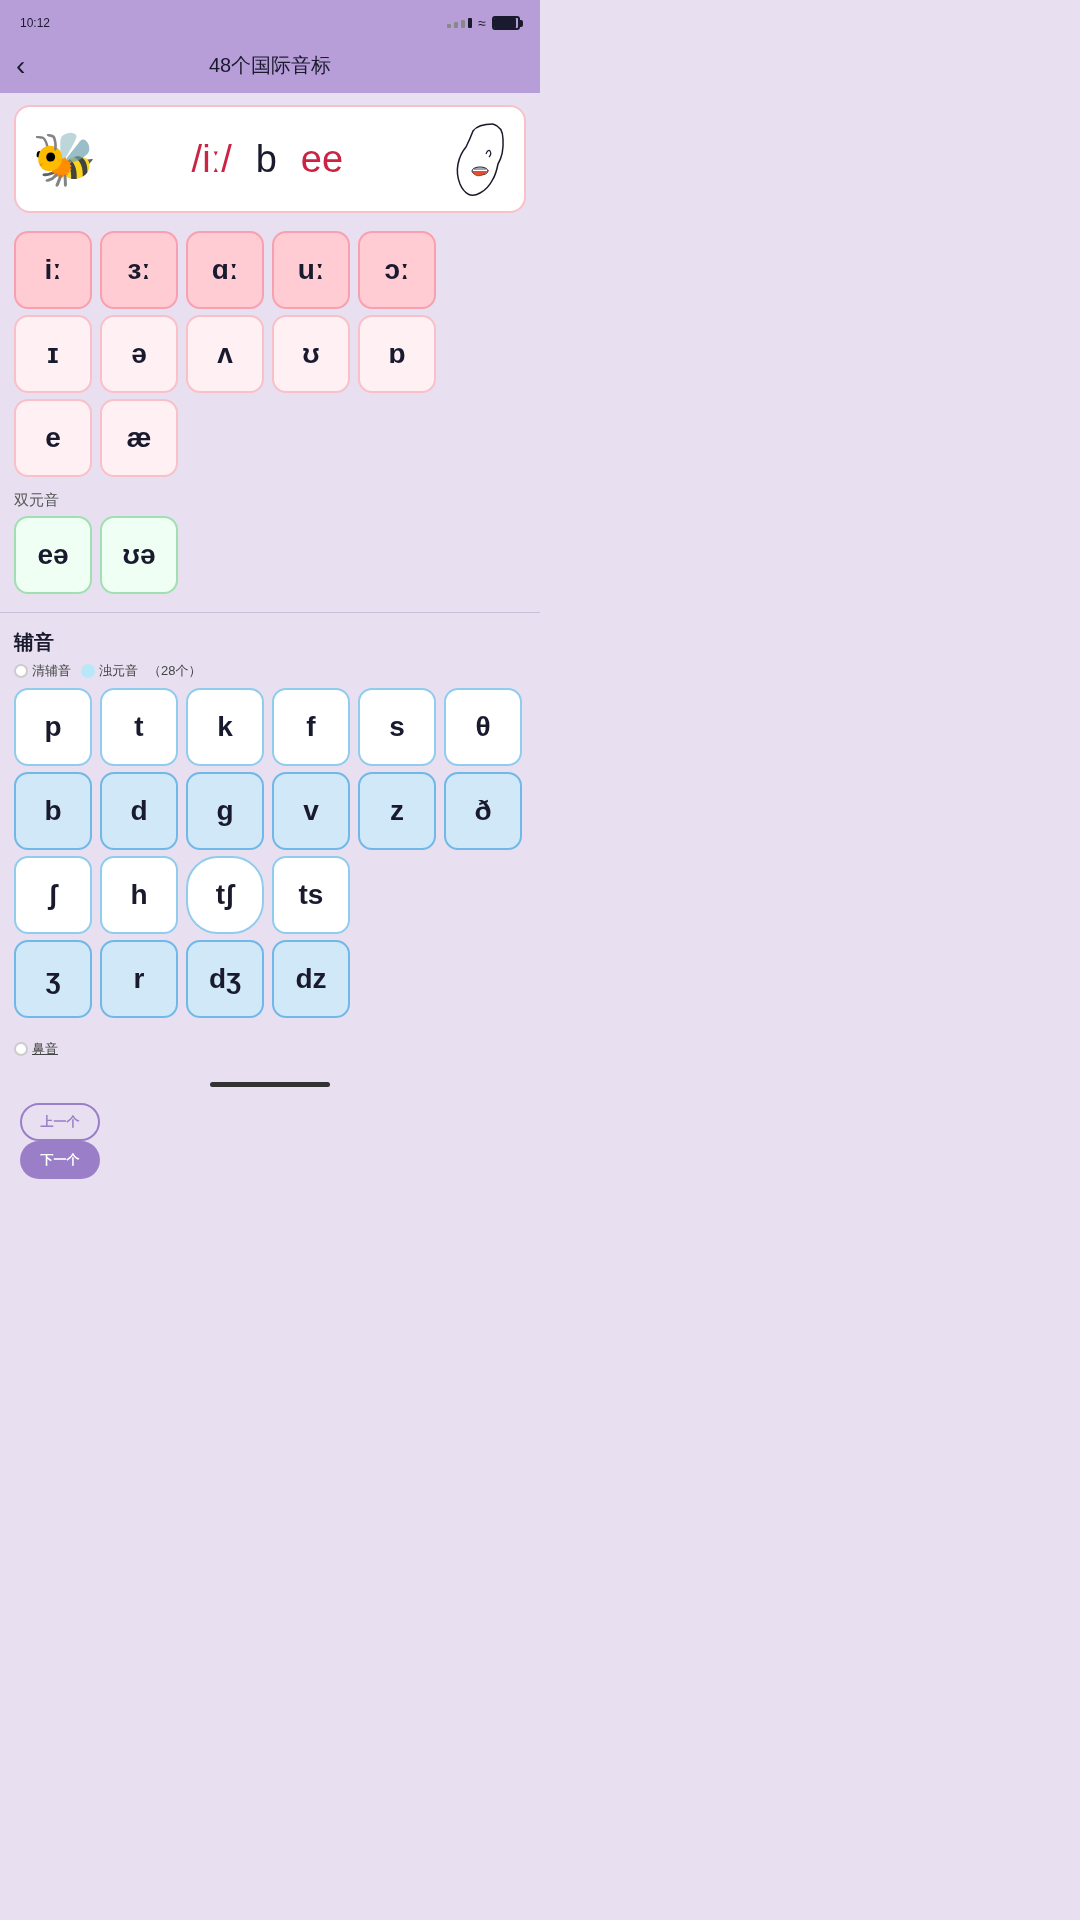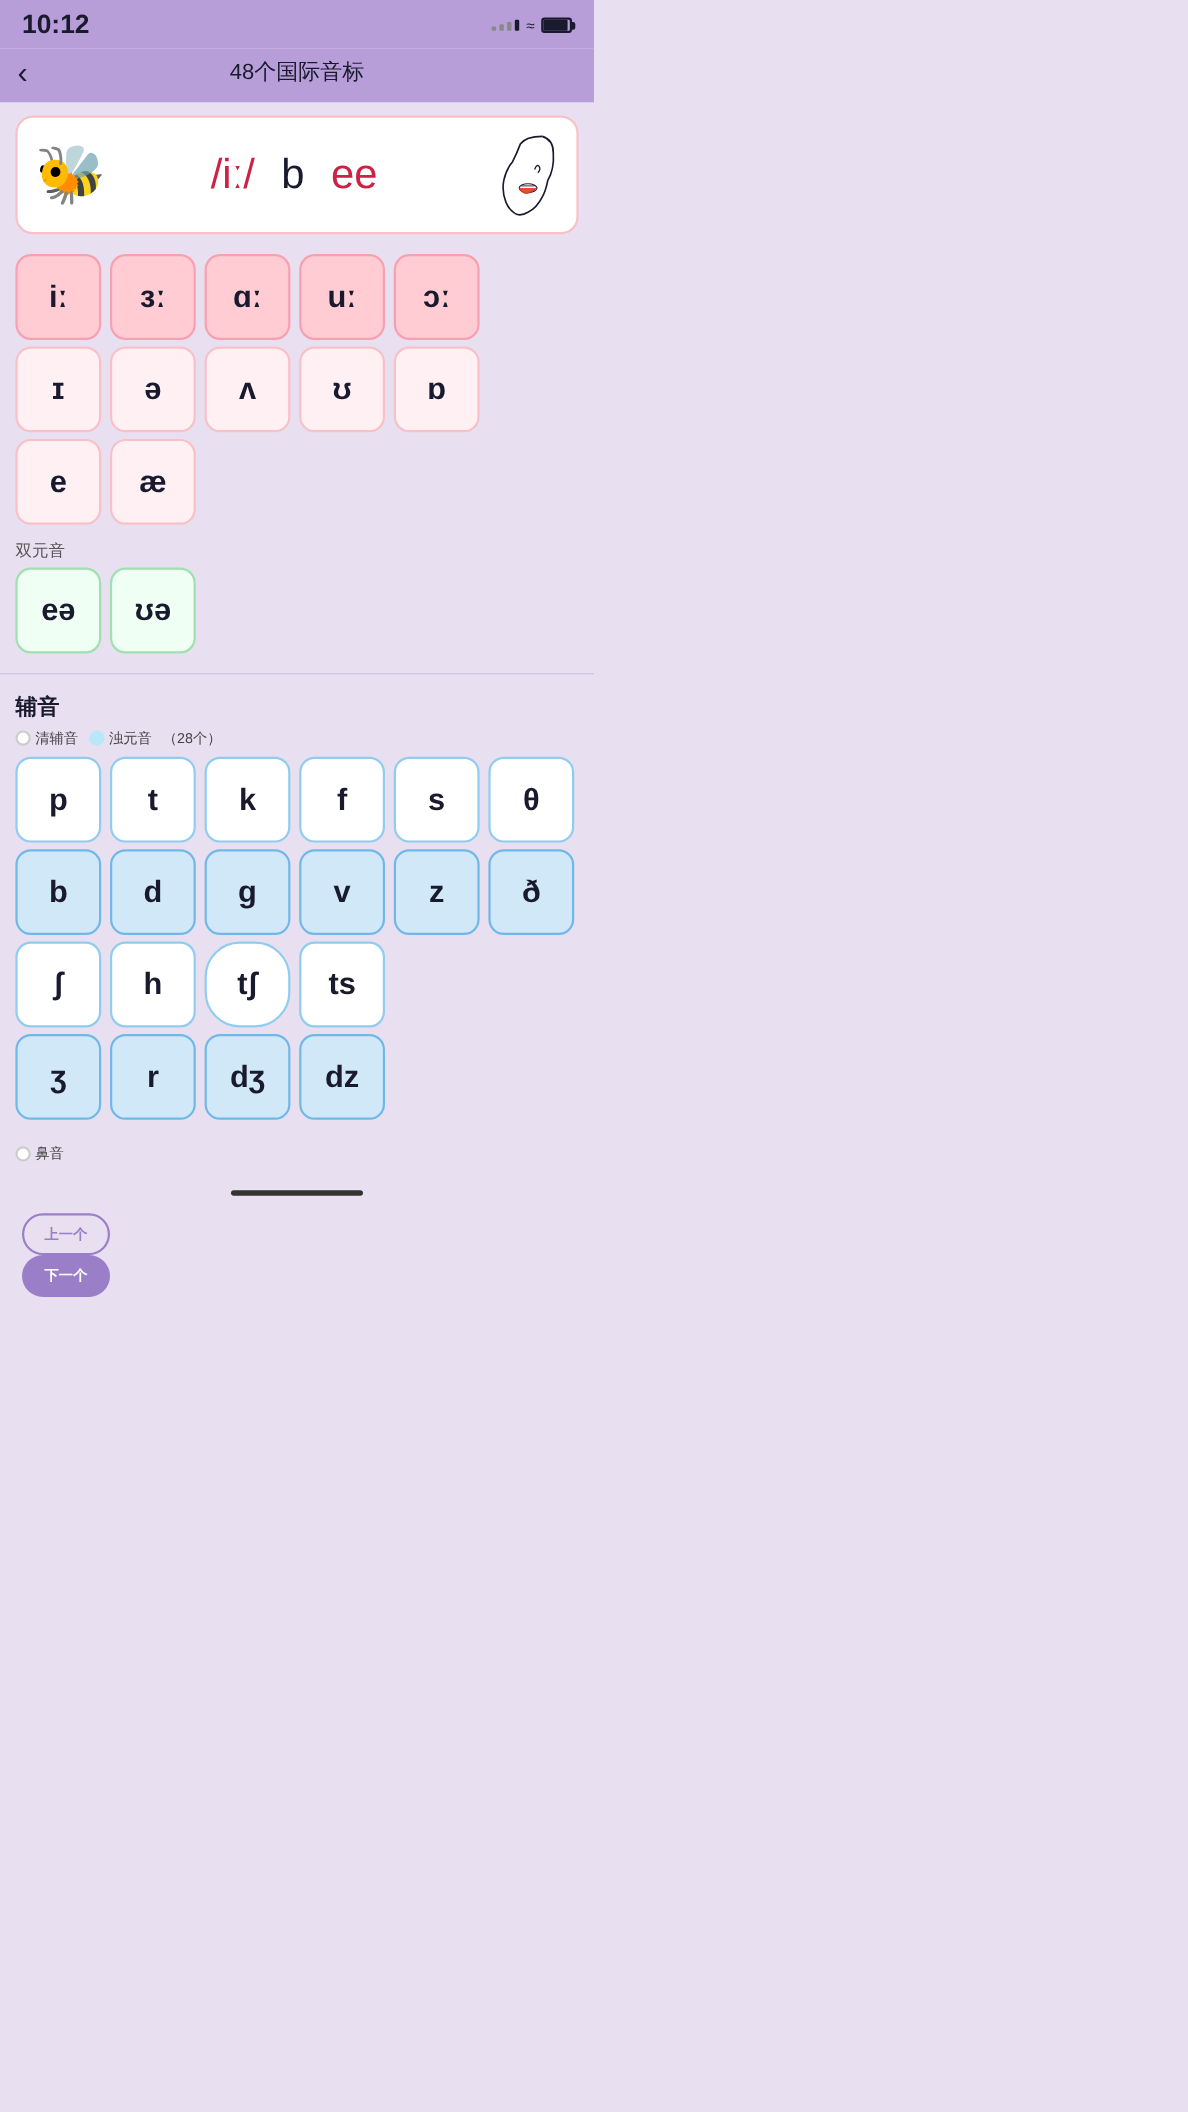--- a/index.html
+++ b/index.html
@@ -15,22 +15,22 @@
     
     .status-bar {
       background: #b89ed8;
       display: flex;
       align-items: center;
       justify-content: space-between;
       padding: 8px 20px 6px 20px;
       height: 44px;
     }
     .status-time {
-      font-size: 24px;
-      font-weight: 700;
+      font-size: 12px;
+      font-weight: 400;
       color: #1a1a2e;
     }
     .status-icons {
       display: flex;
       align-items: center;
       gap: 6px;
       color: #1a1a2e;
     }
     .wifi-icon { font-size: 14px; }
     .battery-icon {
@@ -369,21 +369,21 @@
 
   <div class="phoneme-grid">
     <div class="phoneme-card blue-dark">ʒ</div>
     <div class="phoneme-card blue-dark">r</div>
     <div class="phoneme-card blue-dark">dʒ</div>
     <div class="phoneme-card blue-dark">dz</div>
   </div>
 </div>
 
 <div class="section">
-  <div class="legend" style="margin-top:4px;">
+  <div class="legend" style="margin-top:4px;text-decoration:underline;">
     <div class="legend-item">
       <div class="legend-dot white"></div>
       <span>鼻音</span>
     </div>
   </div>
 </div>
 
 <div style="padding: 12px 0 4px;">
   <div class="home-indicator">
     <div class="home-bar"></div>

